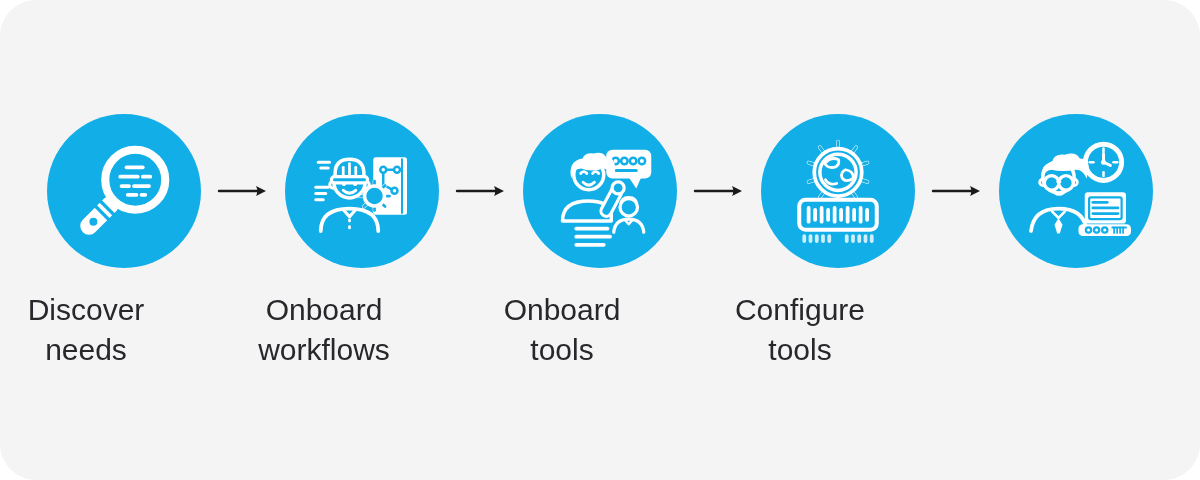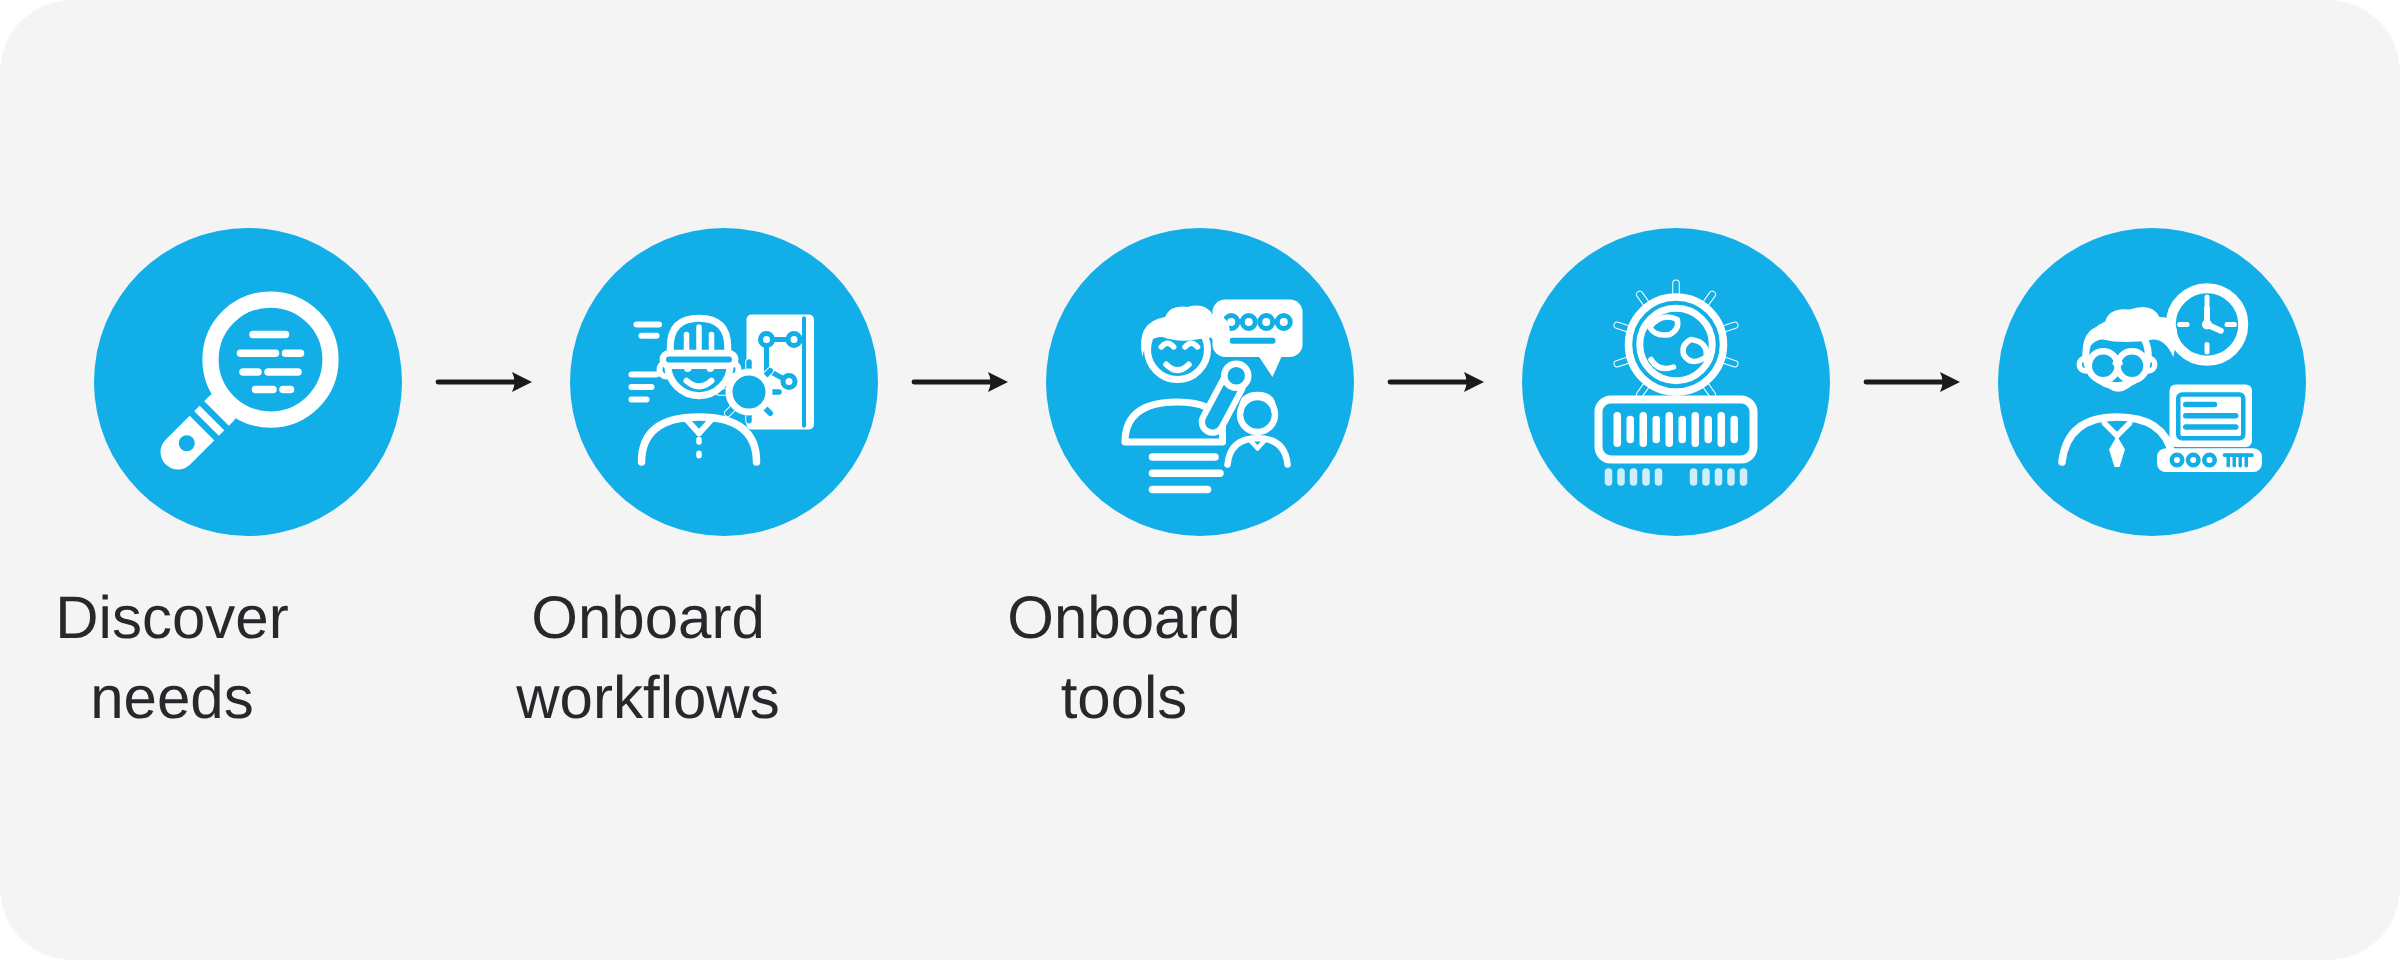--- a/index.html
+++ b/index.html
@@ -272,20 +272,22 @@
               <line class="st" x1="36" y1="84" x2="36" y2="88"></line>
             <line class="st" x1="41" y1="84" x2="41" y2="88"></line>
             <line class="st" x1="55" y1="84" x2="55" y2="88"></line>
               <line class="st" x1="60" y1="84" x2="60" y2="88"></line>
             <line class="st" x1="65" y1="84" x2="65" y2="88"></line>
               <line class="st" x1="70" y1="84" x2="70" y2="88"></line>
             <line class="st" x1="75" y1="84" x2="75" y2="88"></line>
           </g>
         </svg>
       </div>
+      <div class="label">Configure
+tools</div>
     </div>
 
     <div class="arrow">
       <svg viewBox="0 0 50 16">
           <line x1="1" y1="8" x2="41" y2="8"></line>
           <path d="M38,3 L48,8 L38,13 Q40.5,8 38,3 Z"></path>
         </svg>
     </div>
 
     <div class="step">

